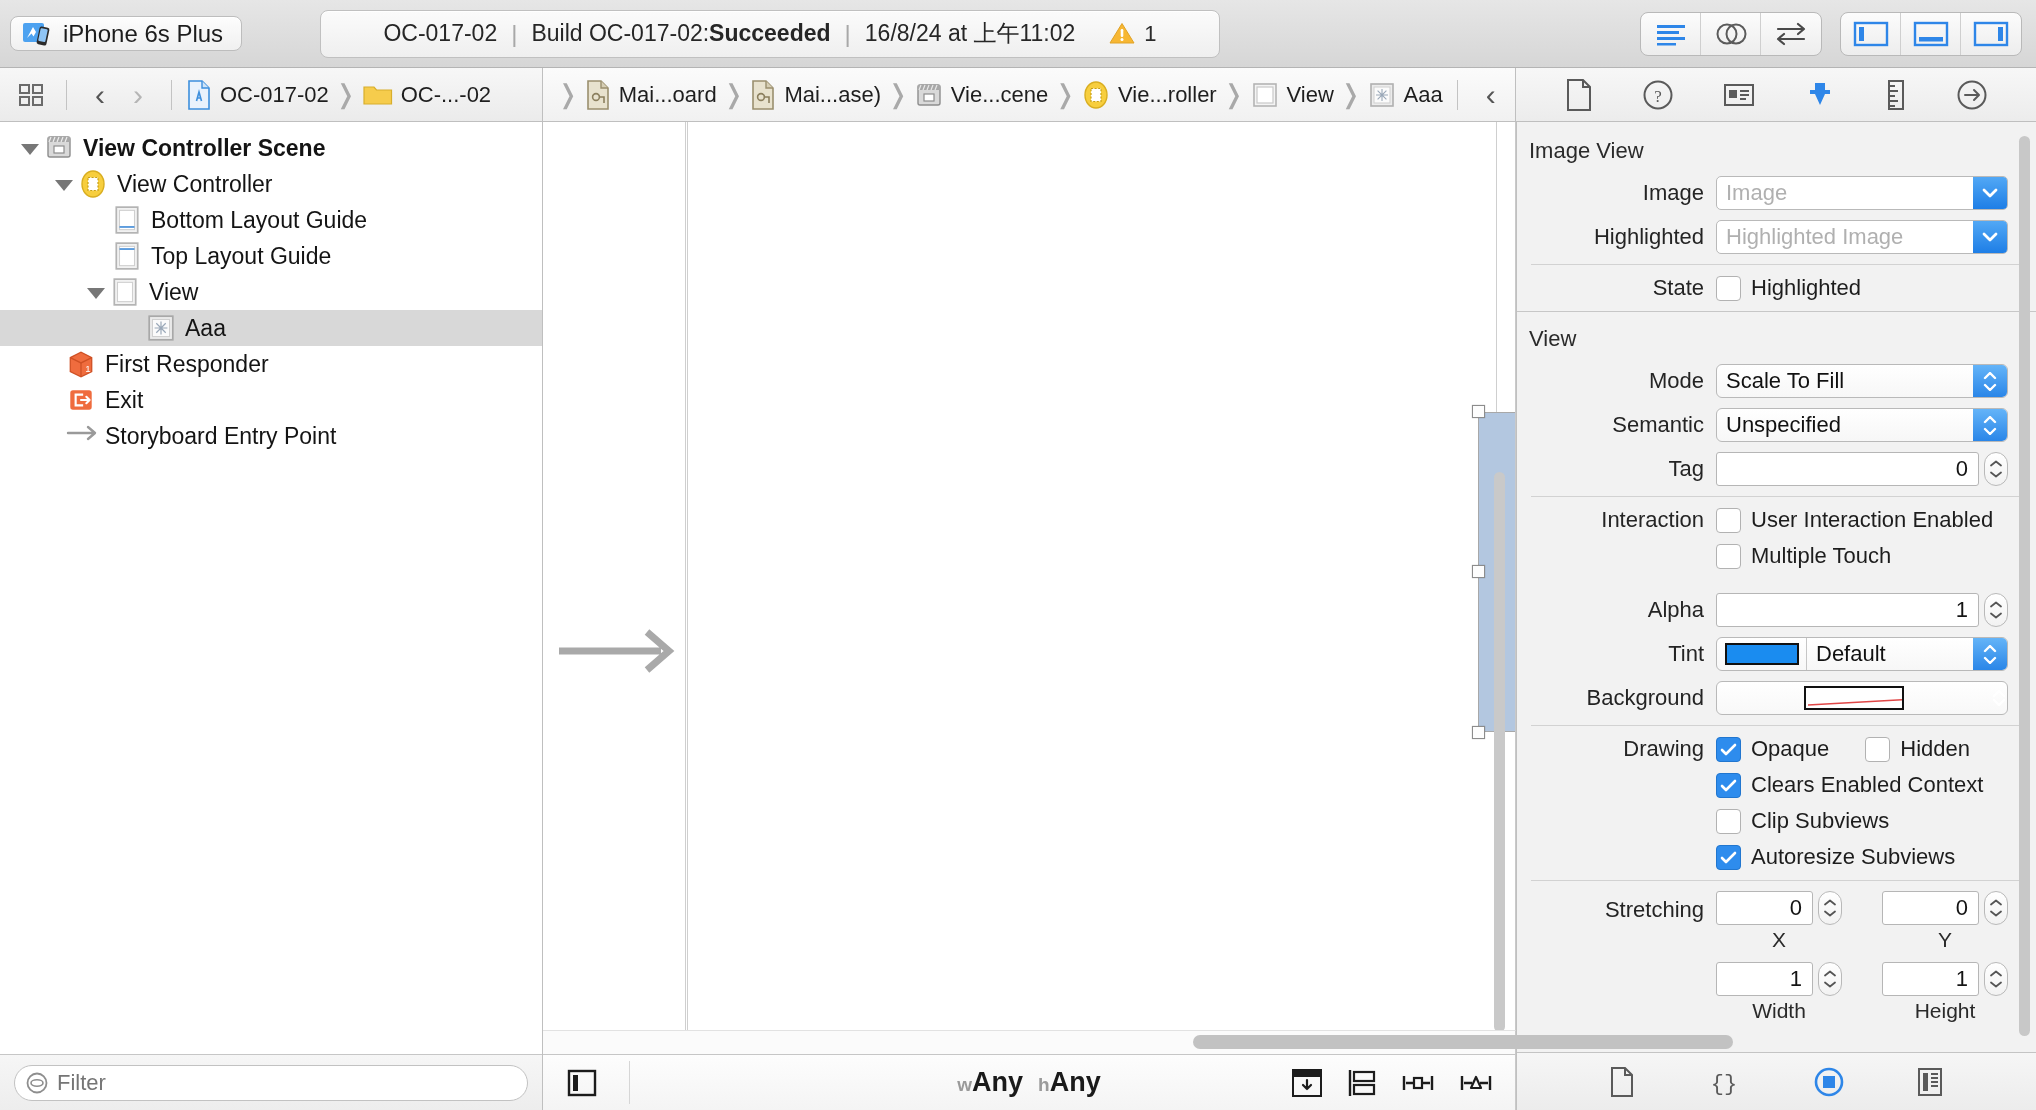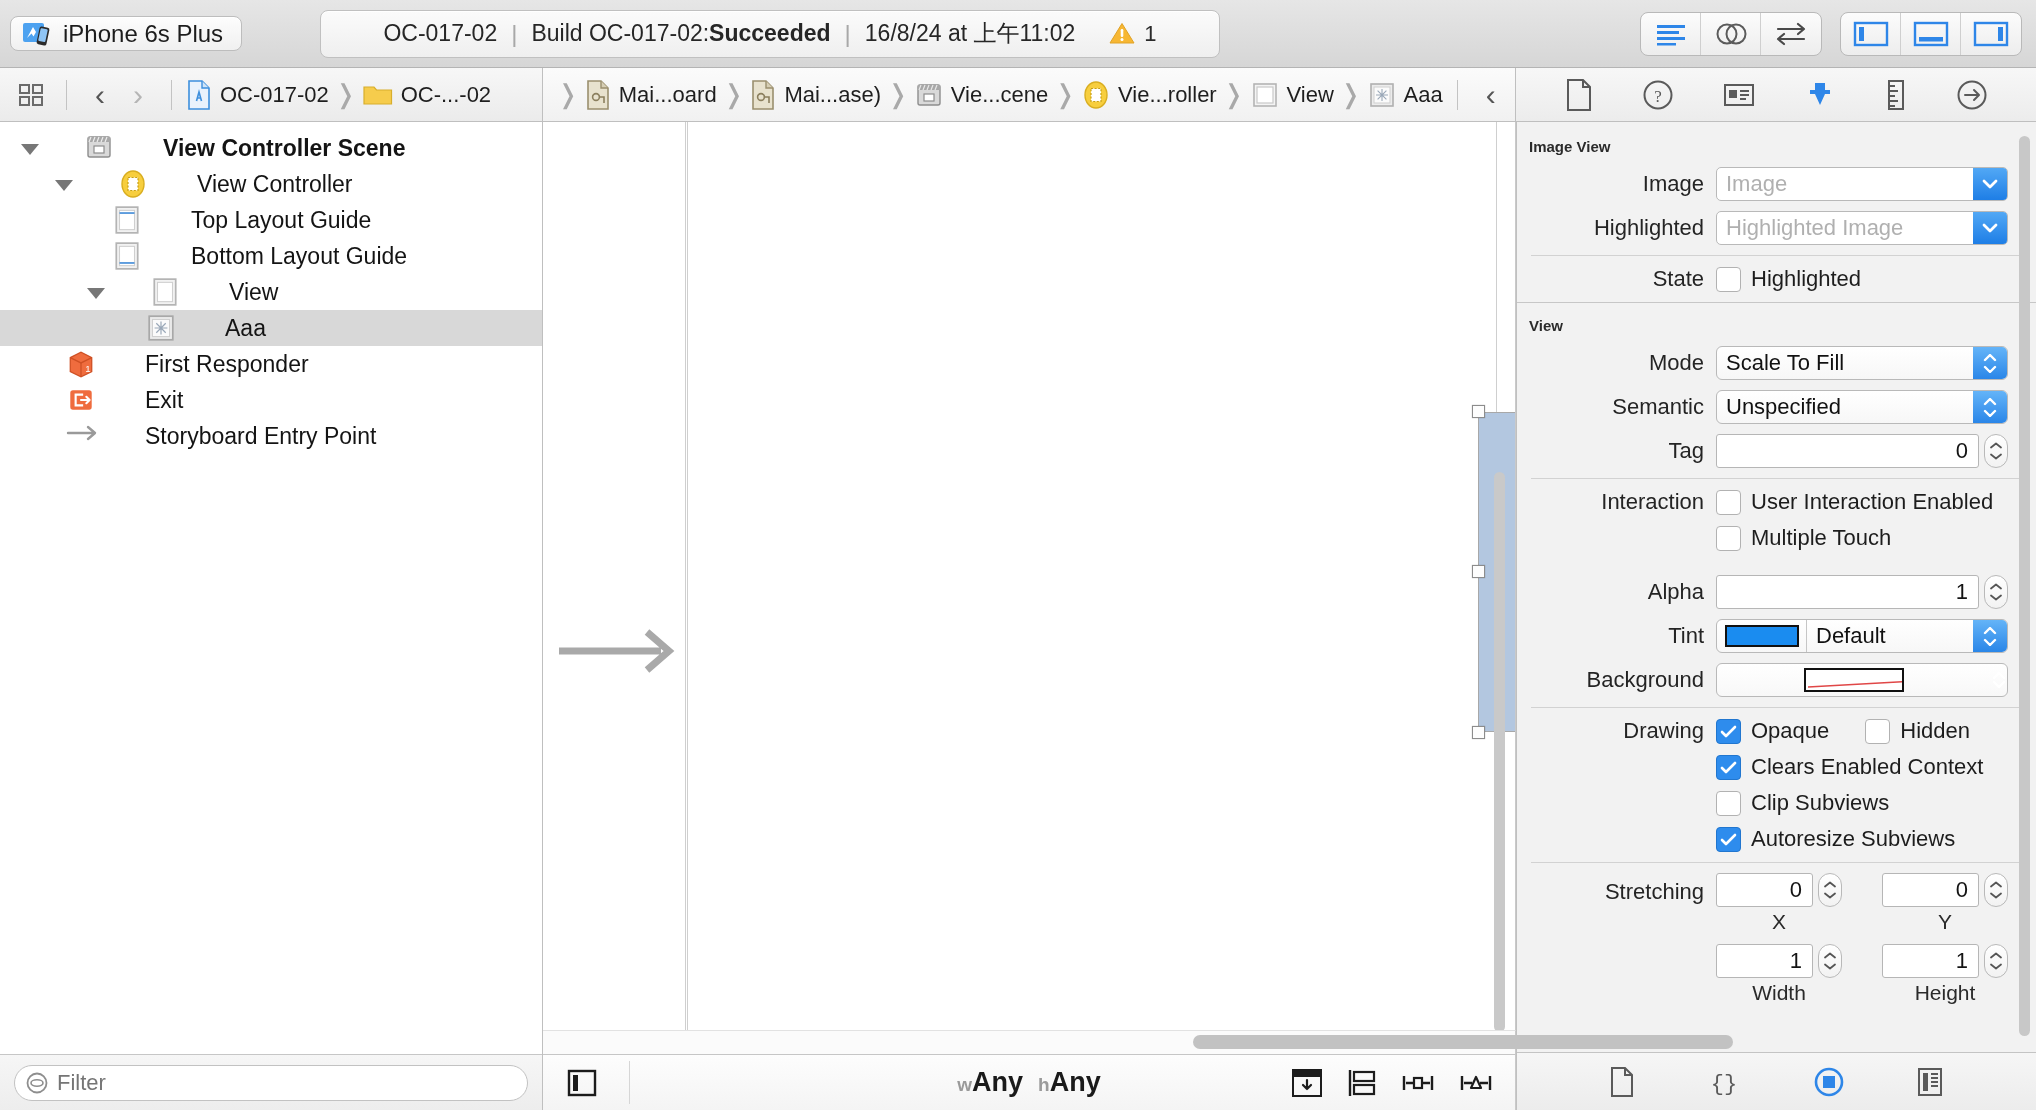--- a/index.html
+++ b/index.html
@@ -86,21 +86,21 @@
 
   
   .main { flex: 1; display: flex; min-height: 0; }
 
   
   .outline {
     width: 543px; flex: 0 0 543px; background:#ffffff;
     border-right: 1px solid #bfbfbf; display:flex; flex-direction: column;
   }
   .outline-tree { flex:1; padding-top: 8px; overflow:hidden; position:relative; }
-  .trow { height: 36px; display:flex; align-items:center; font-size: 23px; color:#141414;gap:40px; }
+  .trow { height: 36px; display:flex; align-items:center; font-size: 23px; color:#141414; }
   .trow.selected { background: #d8d8d8; }
   .twisty {
     width: 22px; height: 22px; flex:0 0 22px; position: relative; margin-right: 4px;
   }
   .twisty.open::after {
     content:""; position:absolute; left:3px; top:7px;
     border-left: 9px solid transparent; border-right: 9px solid transparent;
     border-top: 11px solid #777;
   }
   .ticon { width: 30px; height: 30px; flex:0 0 30px; margin-right: 9px; position: relative; }
@@ -182,21 +182,21 @@
   .inspector {
     width: 520px; flex: 0 0 520px; background:#f2f2f2;
     display:flex; flex-direction:column; border-left: 1px solid #c0c0c0;
   }
   .insp-scroll { flex:1; position:relative; overflow:hidden; padding: 10px 0 0 0;}
   .insp-vscroll {
     position:absolute; right: 6px; top: 14px; width: 11px; height: 900px;
     background:#c8c8c8; border-radius:6px;
   }
   .sec-title {
-    font-weight: bold; font-size: 15px; color:#2b2b2b;
+    font-weight: normal; font-size: 22px; color:#2b2b2b;
     padding: 6px 0 12px 12px;
   }
   .hr { height:1px; background:#d2d2d2; margin: 10px 14px 10px 14px;}
   .hr.full { margin: 8px 0; background:#c7c7c7;}
   .row { display:flex; align-items:center; margin-bottom: 10px; padding-right: 28px; padding-left: 7px;}
   .rlabel {
     width: 192px; flex:0 0 192px; text-align:right; padding-right: 12px;
     font-size: 22px; color:#242424;
   }
   .rbody { flex:1; display:flex; align-items:center; }
@@ -542,35 +542,35 @@
             </svg>
           </span>
           <span class="tlabel">View Controller</span>
         </div>
 
         <div class="trow" style="padding-left:112px;">
           <span class="ticon">
             <svg width="30" height="30" viewBox="0 0 28 28">
               <rect x="4" y="2" width="20" height="24" fill="#f2f2f2" stroke="#b4b4b4" stroke-width="1.6"></rect>
               <rect x="7" y="5" width="14" height="18" fill="#fff" stroke="#cfcfcf" stroke-width="1"></rect>
-              <path d="M7 7.5 h14" stroke="#4a90d9" stroke-width="1.6"></path>
-            </svg>
-          </span>
-          <span class="tlabel">Top Layout Guide</span>
+              <path d="M7 20.5 h14" stroke="#4a90d9" stroke-width="1.6"></path>
+            </svg>
+          </span>
+          <span class="tlabel">Bottom Layout Guide</span>
         </div>
 
         <div class="trow" style="padding-left:112px;">
           <span class="ticon">
             <svg width="30" height="30" viewBox="0 0 28 28">
               <rect x="4" y="2" width="20" height="24" fill="#f2f2f2" stroke="#b4b4b4" stroke-width="1.6"></rect>
               <rect x="7" y="5" width="14" height="18" fill="#fff" stroke="#cfcfcf" stroke-width="1"></rect>
-              <path d="M7 20.5 h14" stroke="#4a90d9" stroke-width="1.6"></path>
-            </svg>
-          </span>
-          <span class="tlabel">Bottom Layout Guide</span>
+              <path d="M7 7.5 h14" stroke="#4a90d9" stroke-width="1.6"></path>
+            </svg>
+          </span>
+          <span class="tlabel">Top Layout Guide</span>
         </div>
 
         <div class="trow" style="padding-left:84px;">
           <span class="twisty open"></span>
           <span class="ticon">
             <svg width="30" height="30" viewBox="0 0 28 28">
               <rect x="4" y="2" width="20" height="24" fill="#f2f2f2" stroke="#b4b4b4" stroke-width="1.6"></rect>
               <rect x="7" y="5" width="14" height="18" fill="#fff" stroke="#cfcfcf" stroke-width="1"></rect>
             </svg>
           </span>

